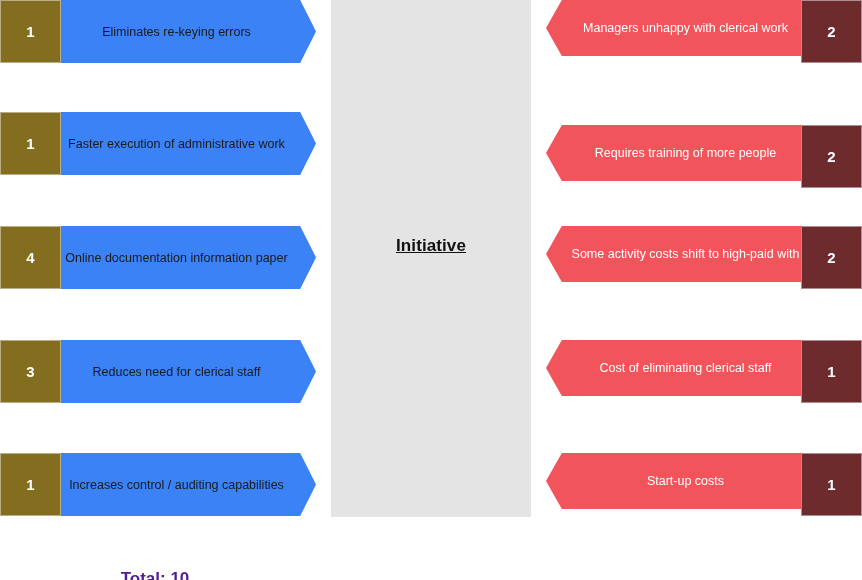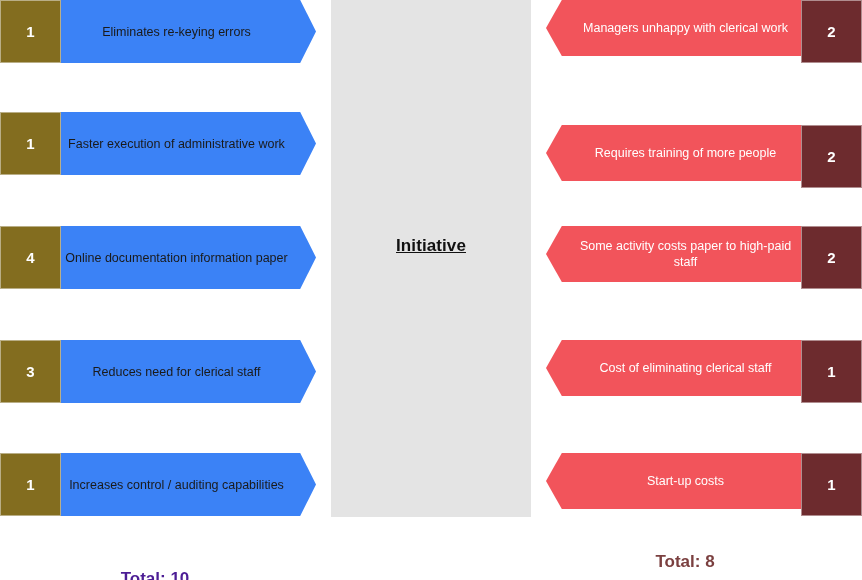--- a/index.html
+++ b/index.html
@@ -215,35 +215,34 @@
 
   <div class="row con-row" style="top:112px;margin-top:13px;">
     <div class="con-body">
       <span class="con-label">Requires training of more people</span>
     </div>
     <div class="con-score">2</div>
   </div>
 
   <div class="row con-row" style="top:226px;">
     <div class="con-body">
-      <span class="con-label">Some activity costs paper to high-paid staff</span>
+      <span class="con-label">Some activity costs shift to high-paid with</span>
     </div>
     <div class="con-score">2</div>
   </div>
 
   <div class="row con-row" style="top:340px;">
     <div class="con-body">
       <span class="con-label">Cost of eliminating clerical staff</span>
     </div>
     <div class="con-score">1</div>
   </div>
 
   <div class="row con-row" style="top:453px;text-decoration:underline;">
     <div class="con-body">
       <span class="con-label">Start-up costs</span>
     </div>
     <div class="con-score">1</div>
   </div>
 
   <div class="total total-pros">Total: 10</div>
-  <div class="total total-cons">Total: 8</div>
 
 </div>
 
 </body></html>

